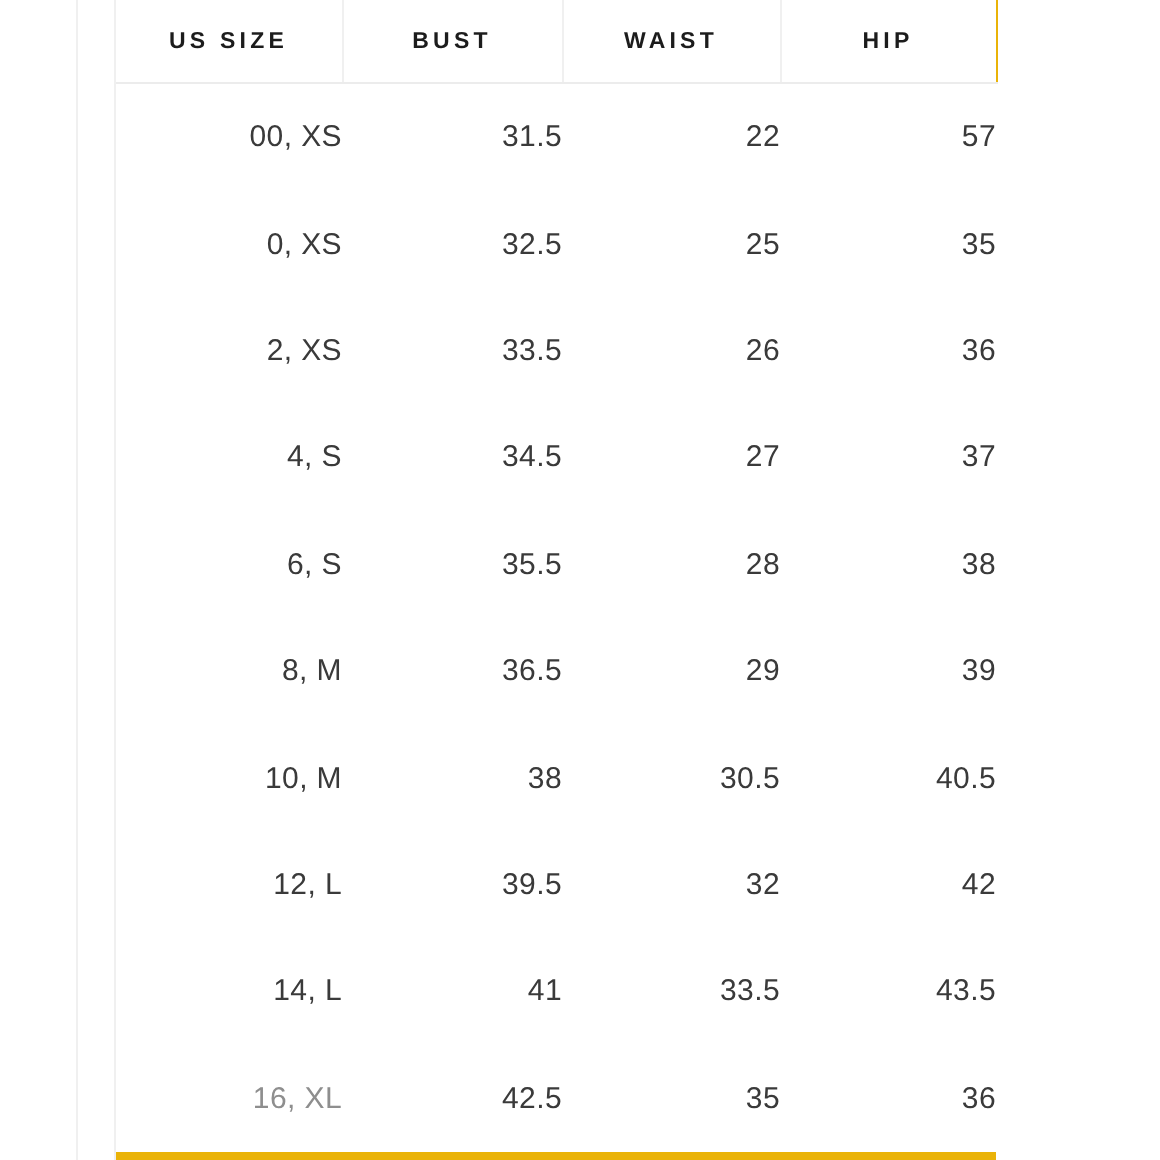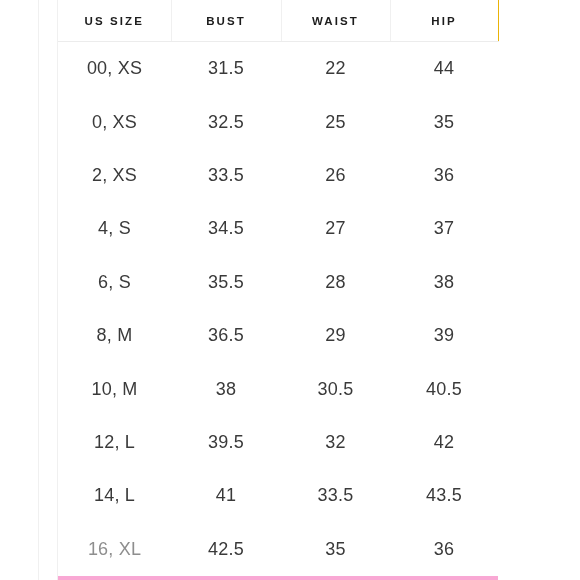--- a/index.html
+++ b/index.html
@@ -33,21 +33,21 @@
   .page-rule.outer { left: 38px; }
   .page-rule.inner { left: 57px; }
 
   
   #size-chart {
     position: absolute;
     left: 58px;
     top: 0;
     width: 440px;
     height: 580px;
-    background: #f9a8d4;
+    background: #eab308;
   }
 
   .chart-table {
     width: 100%;
     border-collapse: collapse;
     table-layout: fixed;
   }
 
   
   .chart-table thead tr {
@@ -80,23 +80,23 @@
   col.col-hip   { width: 108px; }
 
   
   .chart-table tbody tr {
     height: 53.4px;
   }
   .chart-table tbody td {
     height: 53.4px;
     padding: 0;
     margin: 0;
-    text-align: center;
+    text-align: right;
     vertical-align: middle;
-    font-size: 18px;
+    font-size: 15px;
     font-weight: normal;
     letter-spacing: 0.2px;
     color: #3a3a3a;
     background: #ffffff;
     border: none;
     white-space: nowrap;
   }
 
   
   .chart-table tbody td.muted {
@@ -125,21 +125,21 @@
           <th>BUST</th>
           <th>WAIST</th>
           <th>HIP</th>
         </tr>
       </thead>
       <tbody>
         <tr>
           <td>00, XS</td>
           <td>31.5</td>
           <td>22</td>
-          <td>44</td>
+          <td>57</td>
         </tr>
         <tr>
           <td>0, XS</td>
           <td>32.5</td>
           <td>25</td>
           <td>35</td>
         </tr>
         <tr>
           <td>2, XS</td>
           <td>33.5</td>

